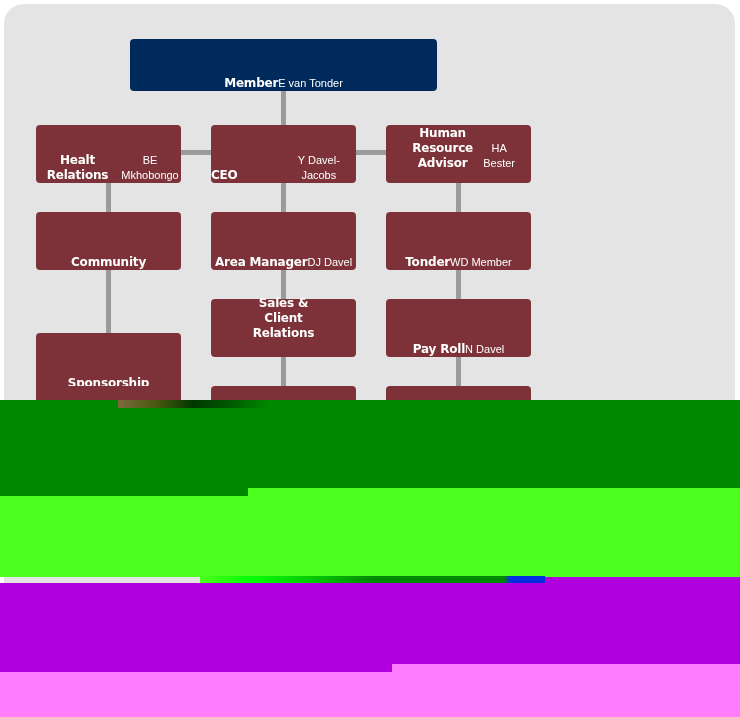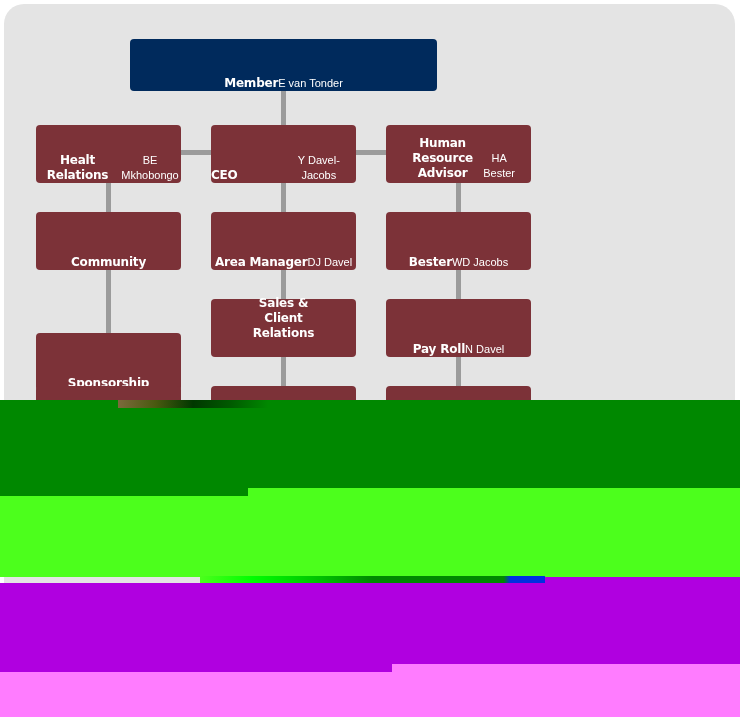--- a/index.html
+++ b/index.html
@@ -50,27 +50,27 @@
 </div>
 <div class="node red" style="left:211px; top:212px;">
   <div class="title">Area Manager</div>
   <div class="name">DJ Davel</div>
 </div>
 <div class="node red" style="left:211px; top:299px; padding:16px 30px;">
   <div class="title">Sales &amp; Client Relations</div>
 </div>
 <div class="node red" style="left:211px; top:386px;"></div>
 
-<div class="node red" style="left:386px; top:125px; padding:2px 16px;">
+<div class="node red" style="left:386px; top:125px; padding:12px 16px;">
   <div class="title">Human Resource Advisor</div>
   <div class="name">HA Bester</div>
 </div>
 <div class="node red" style="left:386px; top:212px;">
-  <div class="title">Bester</div>
-  <div class="name">WD Jacobs</div>
+  <div class="title">Tonder</div>
+  <div class="name">WD Member</div>
 </div>
 <div class="node red" style="left:386px; top:299px;">
   <div class="title">Pay Roll</div>
   <div class="name">N Davel</div>
 </div>
 <div class="node red" style="left:386px; top:386px;"></div>
 
 <div class="band" style="top:400px; height:96px; background:#008800;"></div>
 <div class="band" style="top:400px; left:118px; width:150px; height:8px; background:linear-gradient(90deg,#7c6a3c,#4a5a10,#003800,#005a00,#008800);"></div>
 <div class="band" style="top:488px; left:248px; width:492px; height:8px; background:#4cff1c;"></div>

